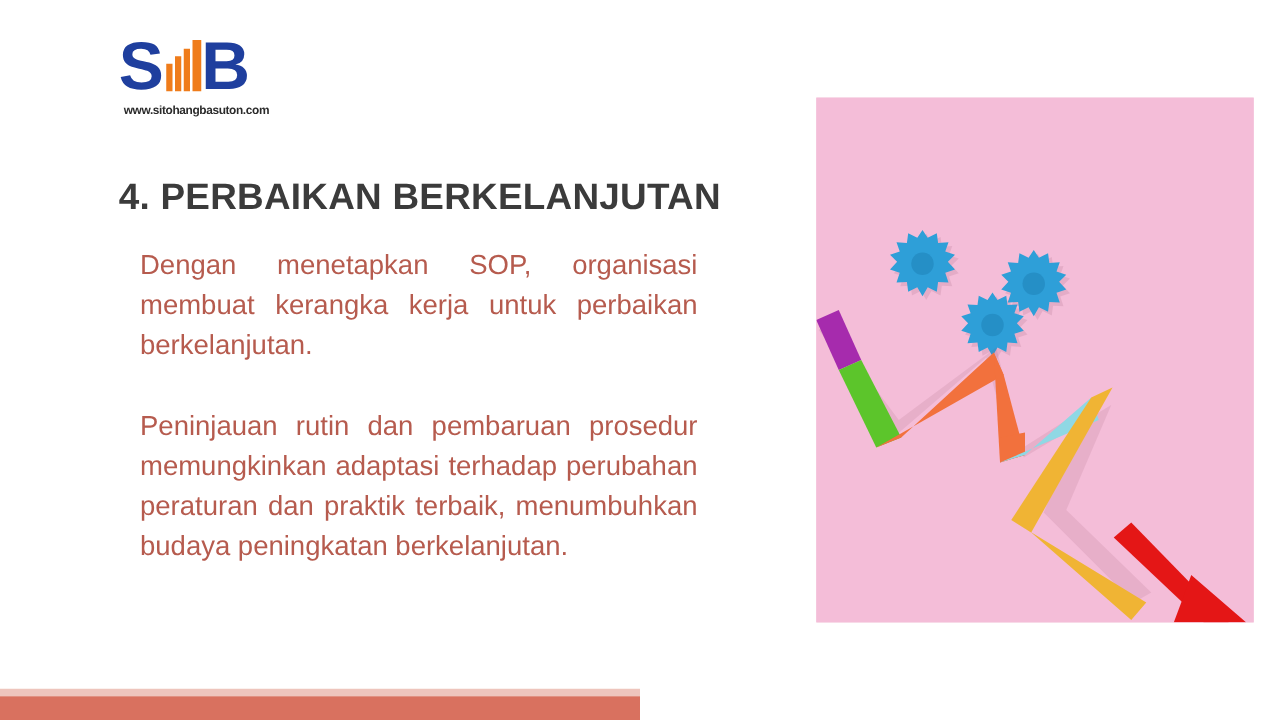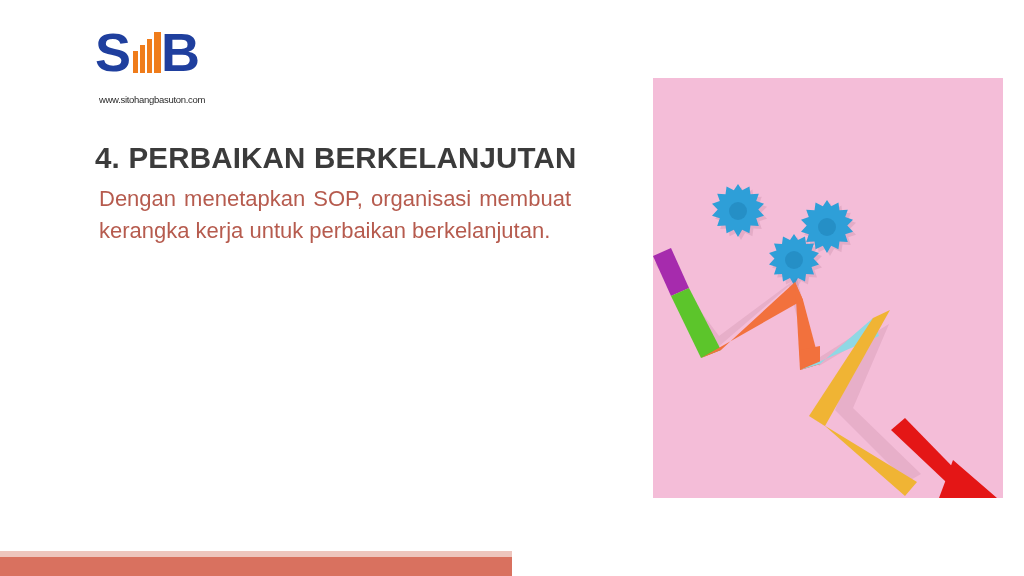--- a/index.html
+++ b/index.html
@@ -31,23 +31,23 @@
   }
   .logo-mark {
     position: relative;
     height: 52px;
     width: 124px;
     display: block;
   }
   .logo-tagline {
     position: absolute;
     left: 4px;
-    top: 68px;
-    font-family: "Liberation Sans", sans-serif;
-    font-weight: normal;
+    top: 57px;
+    font-family: "Liberation Sans", sans-serif;
+    font-weight: bold;
     font-size: 9.5px;
     letter-spacing: -0.3px;
     color: #2b2b2b;
     white-space: nowrap;
   }
 
   
   .title {
     position: absolute;
     left: 95px;
@@ -68,21 +68,21 @@
     top: 180px;
     width: 478px;
   }
   .paragraph {
     font-family: "Liberation Sans", sans-serif;
     font-size: 22px;
     line-height: 32px;
     color: #b65b4e;
     text-align: justify;
     text-align-last: left;
-    margin: 3px;
+    margin: 16px;
   }
   .paragraph + .paragraph {
     margin-top: 33px;
   }
 
   
   .photo {
     position: absolute;
     left: 653px;
     top: 78px;
@@ -132,20 +132,21 @@
 
       <text x="66" y="45" font-family="Liberation Sans, sans-serif" font-size="54" font-weight="bold" fill="#1f3f9e">B</text>
     </svg>
     <div class="logo-tagline">www.sitohangbasuton.com</div>
   </div>
 
   <h1 class="title">4. PERBAIKAN BERKELANJUTAN</h1>
 
   <div class="body-copy">
     <p class="paragraph">Dengan menetapkan SOP, organisasi membuat kerangka kerja untuk perbaikan berkelanjutan.</p>
+    <p class="paragraph">Peninjauan rutin dan pembaruan prosedur memungkinkan adaptasi terhadap perubahan peraturan dan praktik terbaik, menumbuhkan budaya peningkatan berkelanjutan.</p>
   </div>
 
   <div class="photo">
     <svg viewBox="0 0 350 420">
       <defs>
 
         <g id="gear">
           <path d="M0,-52 L8,-40 L22,-47 L24,-32 L40,-33 L35,-19 L50,-14 L39,-3
                    L50,9 L35,14 L40,29 L24,28 L22,43 L8,36 L0,50 L-8,36
                    L-22,43 L-24,28 L-40,29 L-35,14 L-50,9 L-39,-3 L-50,-14

